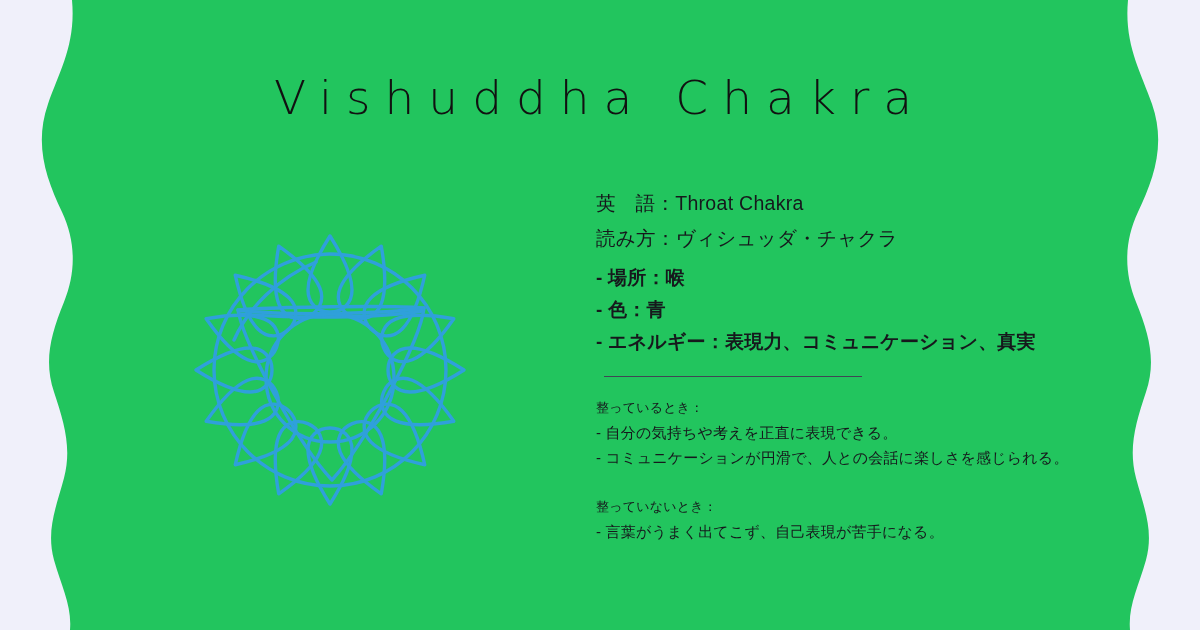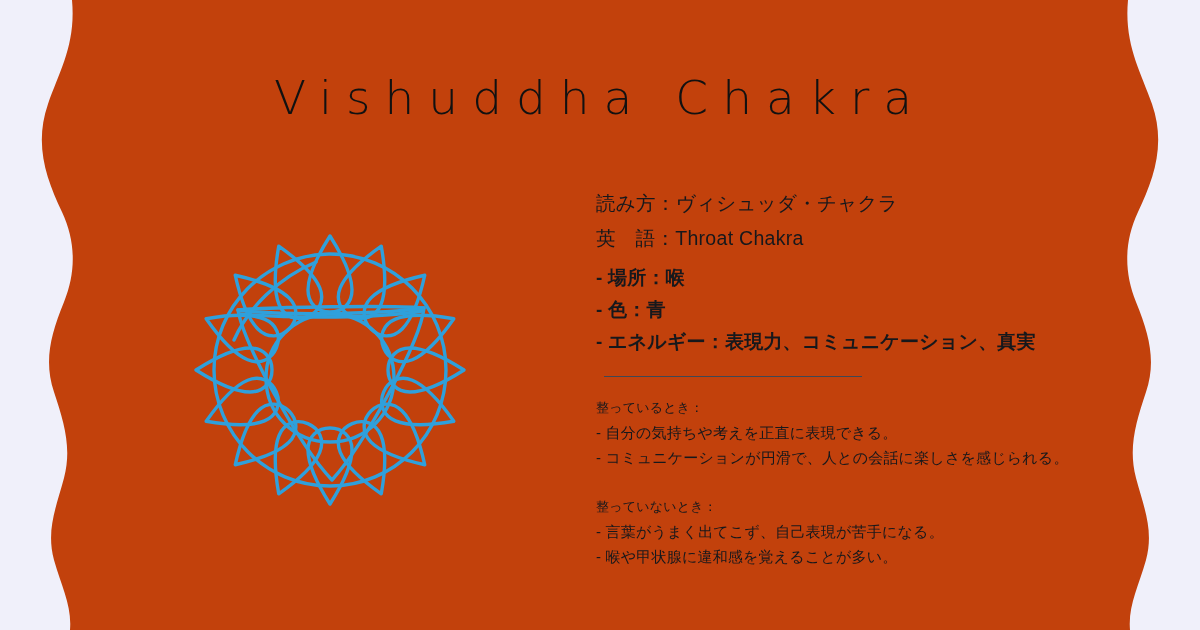--- a/index.html
+++ b/index.html
@@ -13,21 +13,21 @@
     overflow: hidden;
     background: #ffffff;
     font-family: "Liberation Sans", "DejaVu Sans", sans-serif;
     -webkit-font-smoothing: antialiased;
   }
 
   #canvas {
     position: relative;
     width: 1200px;
     height: 630px;
-    background: #c2410c;
+    background: #22c55e;
   }
 
   
   .wave-edge {
     position: absolute;
     top: 0;
     height: 630px;
     width: 110px;
     pointer-events: none;
   }
@@ -250,23 +250,23 @@
                  C 214,122 242,150 242,186
                  C 242,222 214,250 178,250
                  C 142,250 114,222 114,186
                  C 114,151 142,123 177,122 Z"></path>
       </g>
     </svg>
   </div>
 
   <div class="info">
 
+    <div class="info-head">英　語：Throat  Chakra</div>
+
     <div class="info-head">読み方：ヴィシュッダ・チャクラ</div>
-
-    <div class="info-head">英　語：Throat  Chakra</div>
 
     <ul class="attr-list">
       <li>- 場所：喉</li>
       <li>- 色：青</li>
       <li>- エネルギー：表現力、コミュニケーション、真実</li>
     </ul>
 
     <div class="divider"></div>
 
     <div class="state-block">
@@ -274,19 +274,18 @@
       <ul class="state-items">
         <li>- 自分の気持ちや考えを正直に表現できる。</li>
         <li>- コミュニケーションが円滑で、人との会話に楽しさを感じられる。</li>
       </ul>
     </div>
 
     <div class="state-block">
       <div class="state-title">整っていないとき：</div>
       <ul class="state-items">
         <li>- 言葉がうまく出てこず、自己表現が苦手になる。</li>
-        <li>- 喉や甲状腺に違和感を覚えることが多い。</li>
       </ul>
     </div>
 
   </div>
 
 </div>
 
 </body></html>

